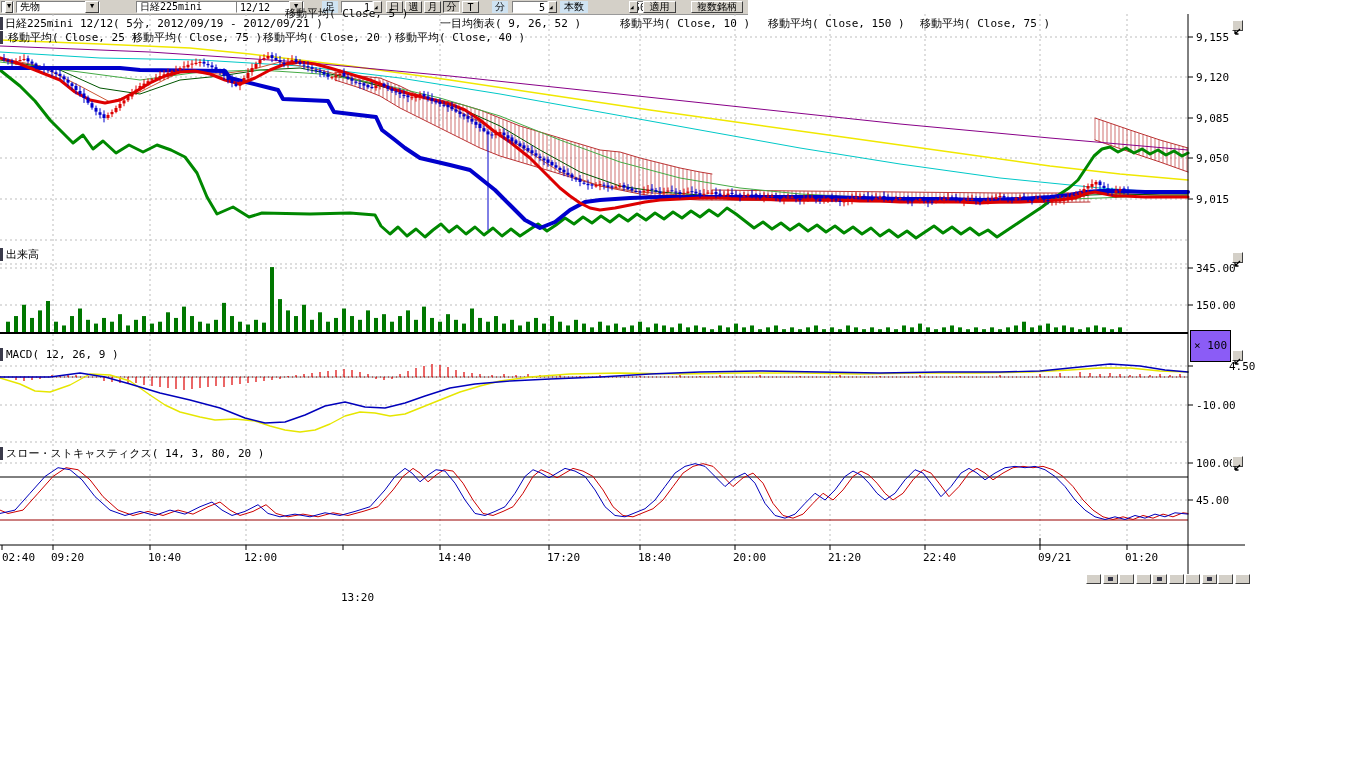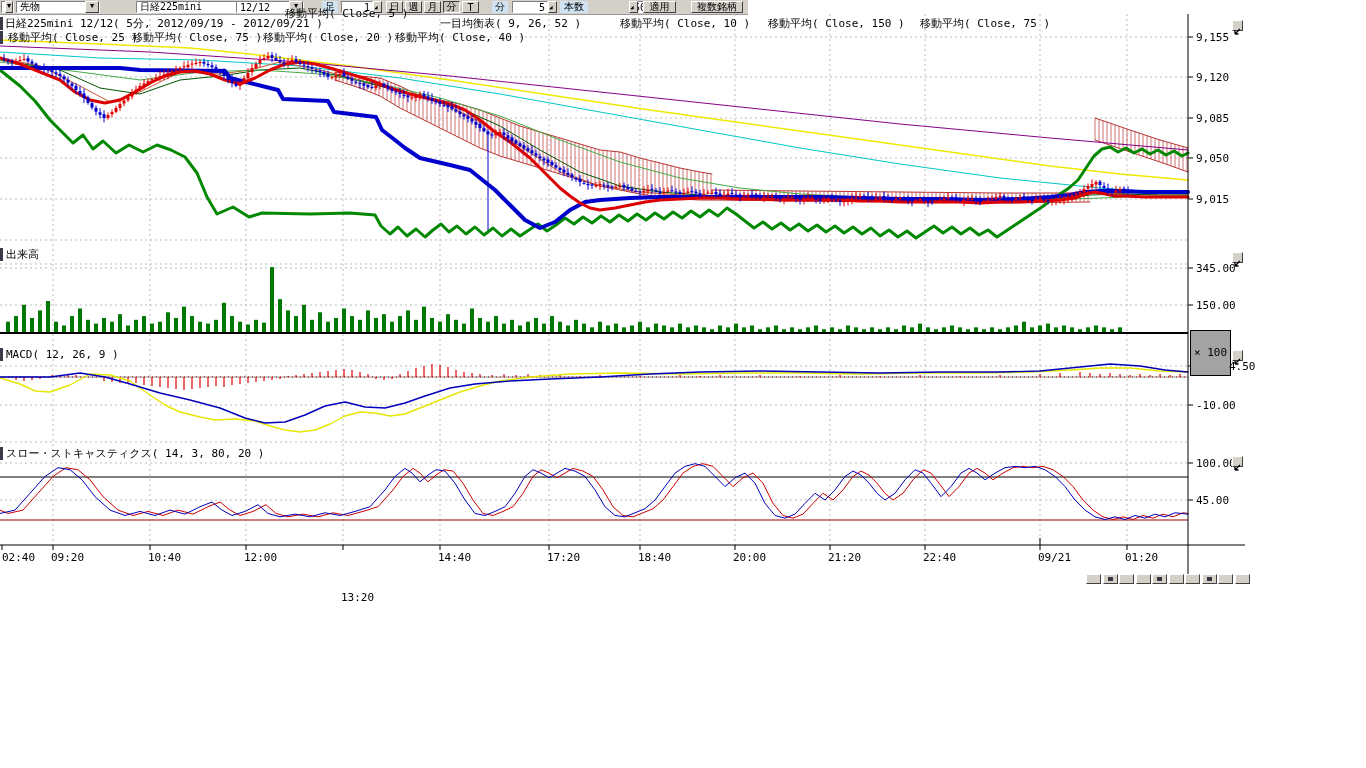--- a/index.html
+++ b/index.html
@@ -20,22 +20,22 @@
     justify-content:flex-end;padding-right:2px;}
   .spinbtn{width:9px;height:12px;background:#d4d0c8;border:1px solid;
     border-color:#fff #404040 #404040 #fff;font-size:6px;line-height:10px;text-align:center;}
   
   .lbl{position:absolute;font-size:11px;color:#000;white-space:nowrap;line-height:13px;}
   .tickl{position:absolute;font-size:11px;color:#000;white-space:nowrap;transform:translateY(-50%);}
   .timel{position:absolute;font-size:11px;color:#000;white-space:nowrap;}
   .gripbar{position:absolute;width:3px;height:13px;background:#3a3a4a;}
   .cornerbtn{position:absolute;width:11px;height:11px;background:#d4d0c8;border:1px solid;
     border-color:#fff #404040 #404040 #fff;box-sizing:border-box;}
-  #mult-box{position:absolute;border:1px solid #000;background:#a3a3a3;font-size:11px;
-    padding:16px 3px;line-height:12px;}
+  #mult-box{position:absolute;border:1px solid #000;background:#8b5cf6;font-size:11px;
+    padding:9px 3px;line-height:12px;}
   .ministripbtn{position:absolute;height:10px;background:#d4d0c8;border:1px solid;
     border-color:#fff #404040 #404040 #fff;box-sizing:border-box;}
   .ministripbtn .dot{position:absolute;left:4px;top:2px;width:5px;height:4px;background:#334;}
   #chart-svg{position:absolute;left:0;top:0;}
 </style>
 </head>
 <body>
 <div id="app">
 
 <div id="toolbar">

